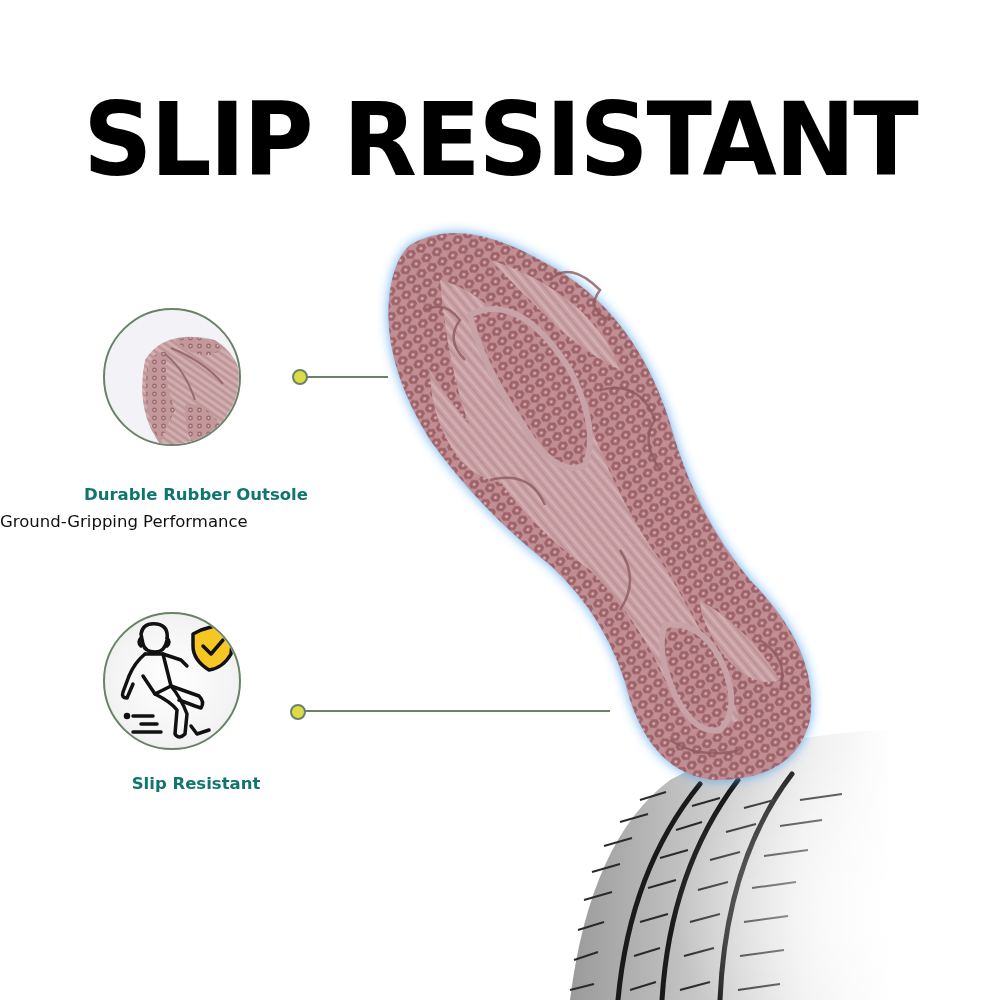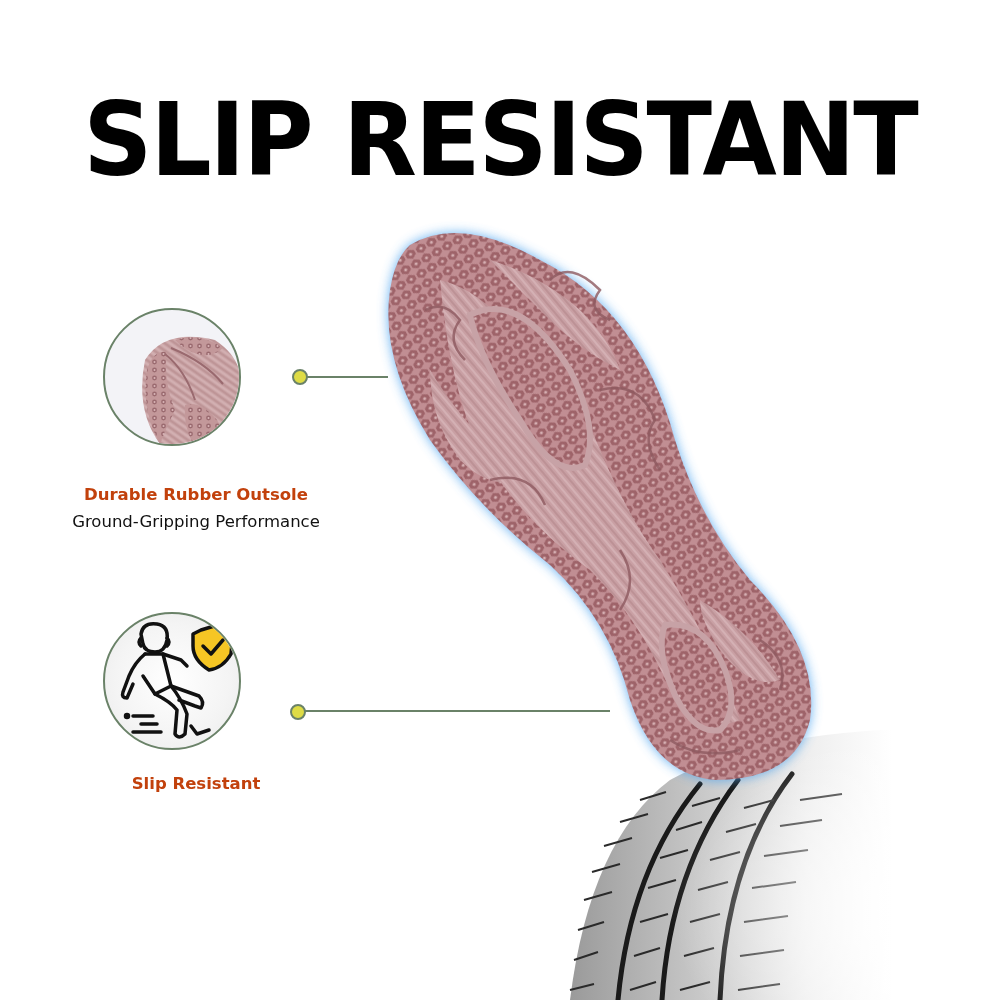--- a/index.html
+++ b/index.html
@@ -3,22 +3,22 @@
 <meta charset="utf-8">
 <style>
   html,body{margin:0;padding:0;background:#ffffff;}
   body{width:1000px;height:1000px;position:relative;overflow:hidden;font-family:"DejaVu Sans","Liberation Sans",sans-serif;}
   .title{position:absolute;left:0;top:88px;width:1000px;text-align:center;font-family:"DejaVu Sans",sans-serif;font-weight:900;font-size:96px;letter-spacing:-2px;color:#000;line-height:104px;transform:scaleY(1.05);}
   .circle{position:absolute;border:2px solid #6a8268;border-radius:50%;overflow:hidden;background:#f3f3f7;}
   .c1{left:103px;top:308px;width:134px;height:134px;}
   .c2{left:103px;top:612px;width:134px;height:134px;background:radial-gradient(circle at 50% 50%,#ffffff 0%,#f4f4f4 60%,#e9e9e9 100%);}
   .dot{position:absolute;width:12px;height:12px;border-radius:50%;background:#dedc45;border:2px solid #6a8268;}
   .line{position:absolute;height:2px;background:#6a8268;}
-  .label-bold{position:absolute;font-weight:700;font-size:16.5px;color:#c2410c;text-align:center;white-space:nowrap;}
-  .label-reg{position:absolute;font-size:16.5px;color:#111;text-align:center;white-space:nowrap;}
+  .label-bold{position:absolute;font-weight:700;font-size:16.5px;color:#0f766e;text-align:center;white-space:nowrap;}
+  .label-reg{position:absolute;font-size:16.5px;color:#111;white-space:nowrap;}
   .sole-wrap{position:absolute;left:370px;top:220px;width:460px;height:570px;}
   .tire-wrap{position:absolute;left:560px;top:700px;width:440px;height:300px;}
 </style>
 </head>
 <body>
 
 <div class="title">SLIP RESISTANT</div>
 
 <div class="circle c1">
   <svg width="134" height="134" viewBox="0 0 134 134">

